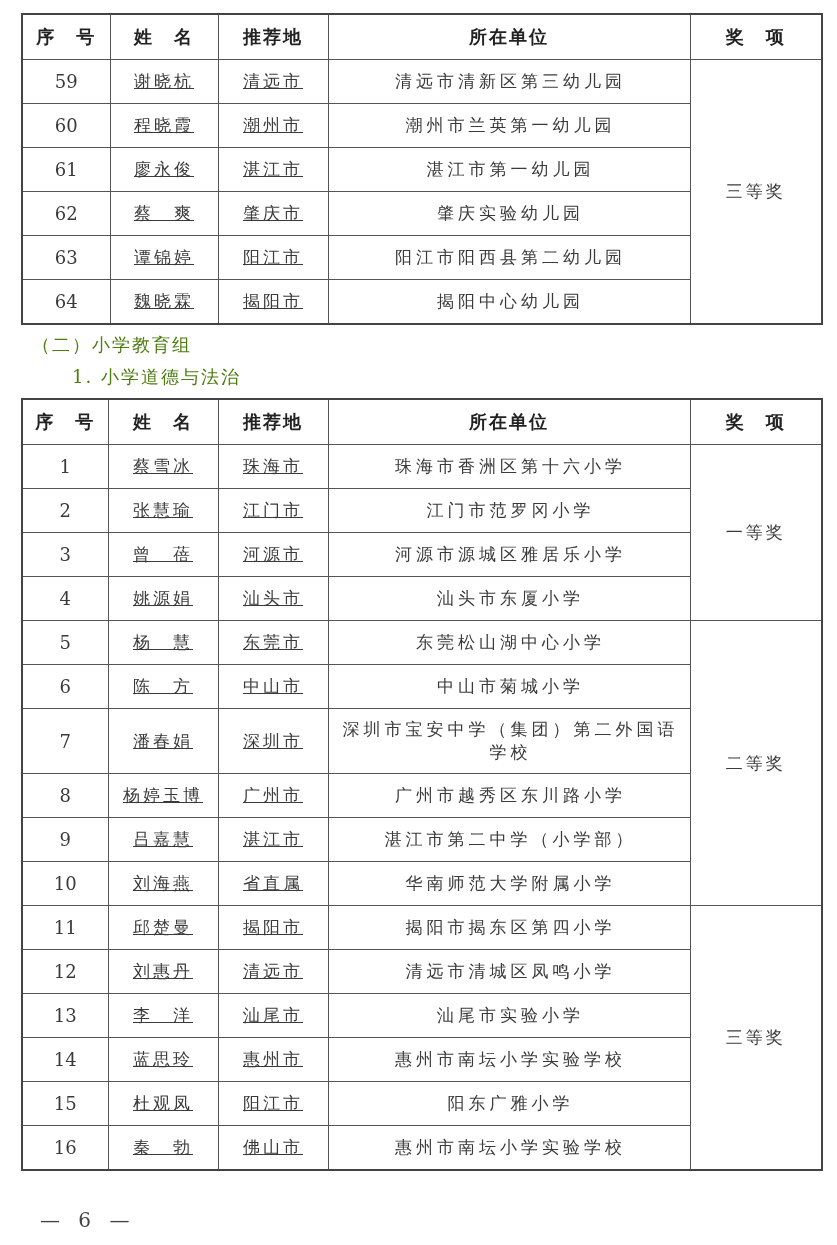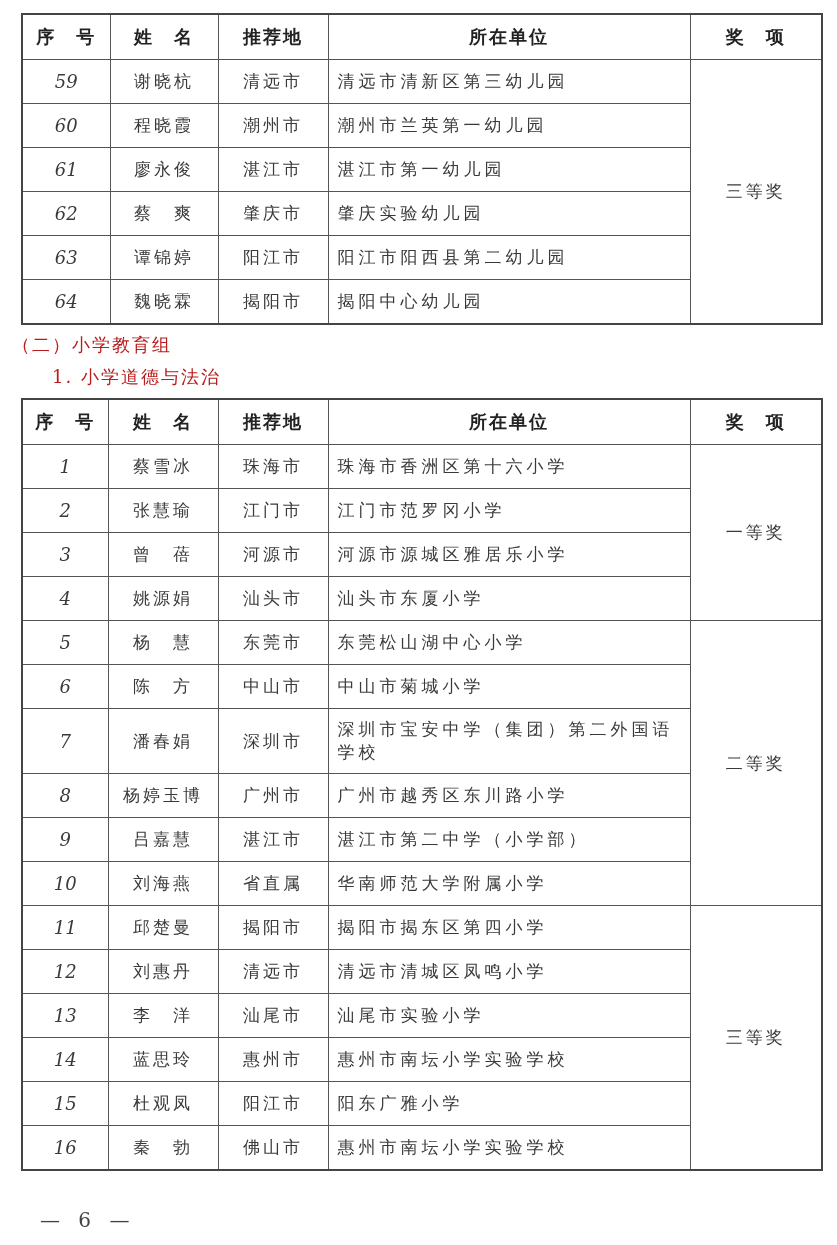--- a/index.html
+++ b/index.html
@@ -17,27 +17,27 @@
   table.award td, table.award th {
     border: 1px solid #555;
     padding: 0; font-size: 17px; font-weight: normal;
     color: #3a3a3a; letter-spacing: 2px;
   }
   table.award th {
     height: 44px; font-weight: bold; color: #222; font-size: 18px;
     font-family: Liberation Mono, monospace;
   }
   table.award td { height: 43px; text-align: center; }
-  table.award td.unit { text-align: left; padding-left: 9px; padding-right: 6px; line-height: 23px; letter-spacing: 4px; }
-  table.award td.num { letter-spacing: 0; font-size: 18px; font-style: italic; }
-  table.award td.name, table.award td.place { letter-spacing: 3px; }
+  table.award td.unit { text-align: center; padding-left: 9px; padding-right: 6px; line-height: 23px; letter-spacing: 4px; }
+  table.award td.num { letter-spacing: 0; font-size: 18px; }
+  table.award td.name, table.award td.place { letter-spacing: 3px; text-decoration: underline; }
   table.award td.award-cell { vertical-align: middle; letter-spacing: 3px; margin-left: 47px; }
   table.award tr.tall td { height: 64px; }
   .section-heading {
-    position: absolute; left: 12px; font-size: 18px; color: #b91c1c; letter-spacing: 2px;
+    position: absolute; left: 32px; font-size: 18px; color: #4d7c0f; letter-spacing: 2px;
   }
   .page-number {
     position: absolute; left: 40px; top: 1208px; font-size: 20px; color: #444; letter-spacing: 6px;
   }
 </style>
 </head>
 <body>
 
 <table class="award" style="top:13px;">
   <colgroup>

